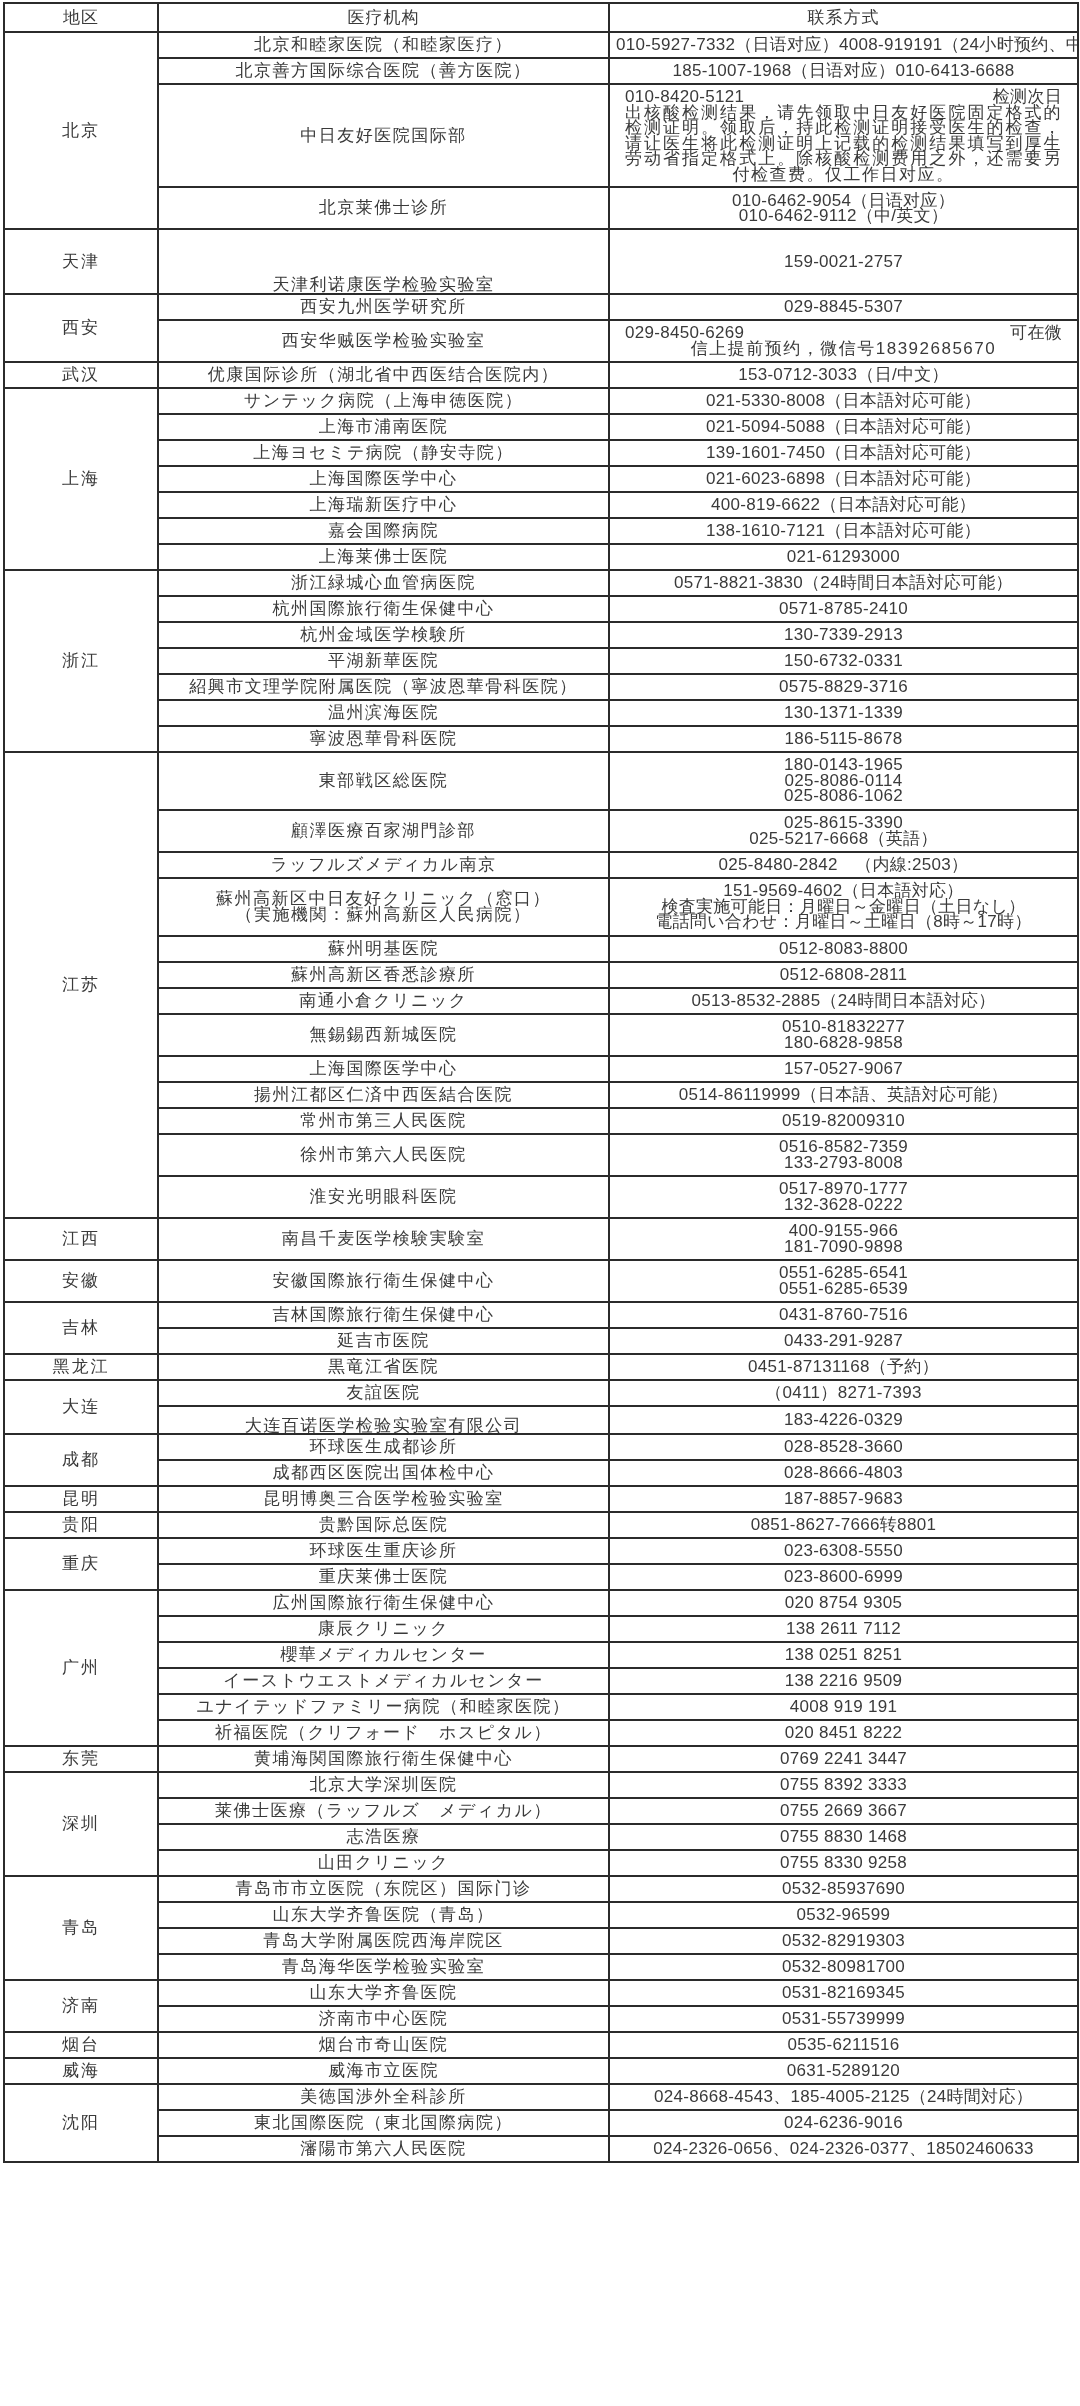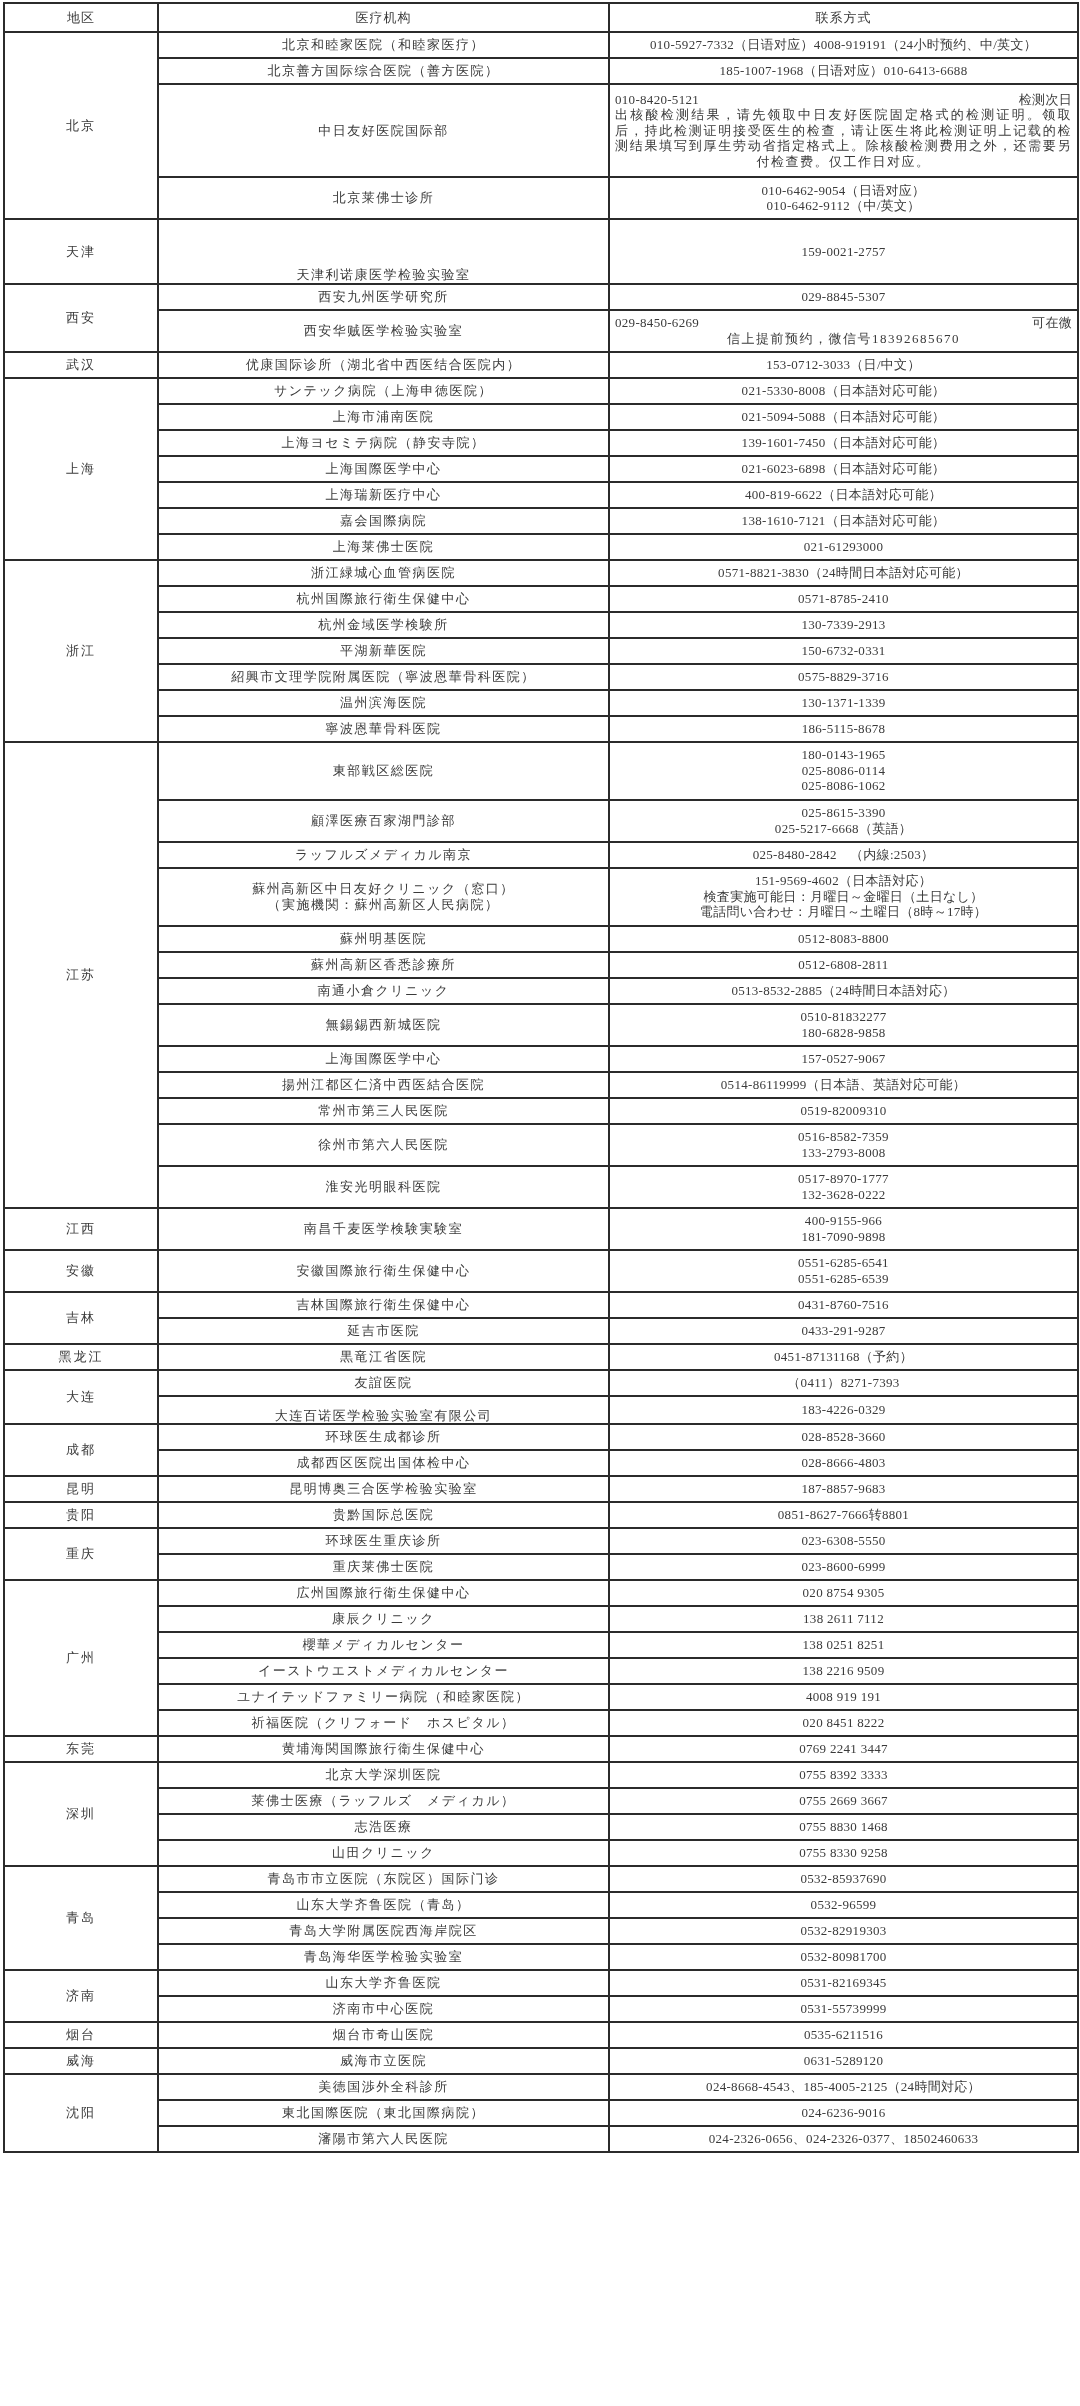--- a/index.html
+++ b/index.html
@@ -2,43 +2,43 @@
 <html><head>
 <meta charset="utf-8">
 <style>
   html, body { margin: 0; padding: 0; background: #ffffff; }
   body { width: 1080px; height: 2406px; overflow: hidden; position: relative; }
   .page { position: absolute; left: 3px; top: 2px; width: 1074px; }
   table.clinics {
     border-collapse: collapse;
     width: 1074px;
     table-layout: fixed;
-    font-family: Liberation Serif, serif;
+    font-family: Liberation Sans, sans-serif;
     color: #3a3a3a;
-    font-size: 13px;
+    font-size: 17px;
     border-radius: 18px;
   }
   table.clinics col.c-region { width: 154px; }
   table.clinics col.c-inst { width: 451px; }
   table.clinics col.c-contact { width: 469px; }
   table.clinics th, table.clinics td {
     border: 2px solid #2b2b2b;
     text-align: center;
     vertical-align: middle;
     padding: 0 6px;
     line-height: 15.5px;
     font-weight: normal;
     overflow: hidden;
   }
   table.clinics th { height: 27px; letter-spacing: 1px; }
   td.region { letter-spacing: 2px; }
   td.inst { letter-spacing: 1.5px; }
   td.contact { letter-spacing: 0.3px; }
   td.contact .line { display: block; white-space: nowrap; }
-  td.contact.note { text-align: left; padding: 4px 5px; }
+  td.contact.note { text-align: left; padding: 4px 15px; }
   td.contact.note .first-line { display: flex; justify-content: space-between; }
   td.contact.note .body-text { text-align: justify; text-align-last: center; letter-spacing: 1.5px; }
   .r1 { height: 26px; }
   .r2 { height: 42px; }
   .r3 { height: 58px; }
   .r5 { height: 93px; }
 </style>
 </head>
 <body>
 

